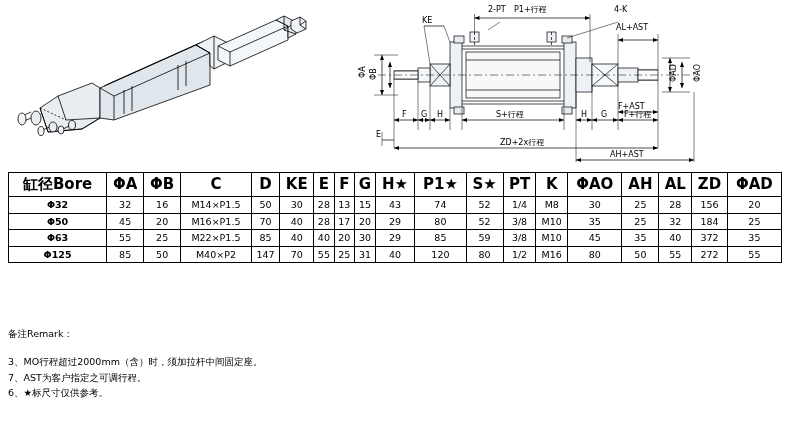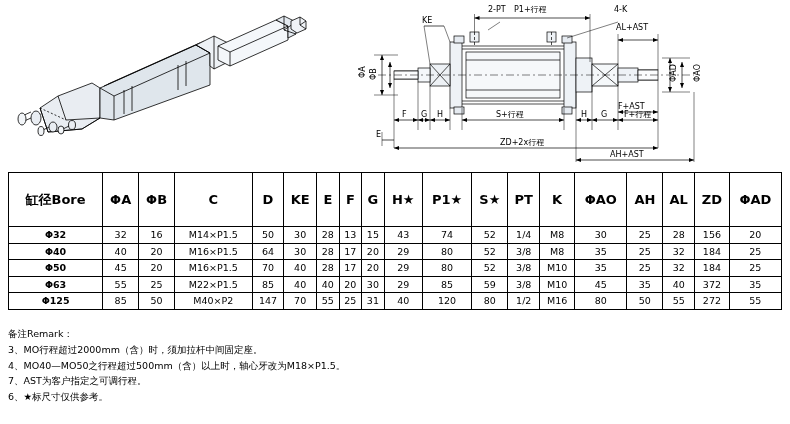--- a/index.html
+++ b/index.html
@@ -28,37 +28,37 @@
   table.spec th, table.spec td{
     border:1px solid #000;
     text-align:center;
     vertical-align:middle;
     padding:3px 1px;
     font-weight:normal;
     white-space:nowrap;
   }
   table.spec thead th{
     font-weight:bold;
-    font-size:13px;
-    padding:20px 1px;
+    font-size:15px;
+    padding:4px 1px;
   }
   table.spec td:first-child, table.spec thead th:first-child{
     font-weight:bold;
   }
 
   
   .remarks{
     position:absolute;
     left:8px;
     top:326px;
     width:760px;
     font-size:9.5px;
     line-height:1.62;
   }
-  .remarks .rk-title{margin-bottom:1px;}
+  .remarks .rk-title{margin-bottom:13px;}
   .remarks .rk-line{white-space:nowrap;}
 
   text{font-family:"DejaVu Sans","Liberation Sans",sans-serif;}
 </style>
 </head>
 <body>
 
 <div class="stage">
 
   <div class="drawings">
@@ -336,41 +336,20 @@
           <td>43</td>
           <td>74</td>
           <td>52</td>
           <td>1/4</td>
           <td>M8</td>
           <td>30</td>
           <td>25</td>
           <td>28</td>
           <td>156</td>
           <td>20</td>
-        </tr>
-        <tr>
-          <td>Φ40</td>
-          <td>40</td>
-          <td>20</td>
-          <td>M16×P1.5</td>
-          <td>64</td>
-          <td>30</td>
-          <td>28</td>
-          <td>17</td>
-          <td>20</td>
-          <td>29</td>
-          <td>80</td>
-          <td>52</td>
-          <td>3/8</td>
-          <td>M8</td>
-          <td>35</td>
-          <td>25</td>
-          <td>32</td>
-          <td>184</td>
-          <td>25</td>
         </tr>
         <tr>
           <td>Φ50</td>
           <td>45</td>
           <td>20</td>
           <td>M16×P1.5</td>
           <td>70</td>
           <td>40</td>
           <td>28</td>
           <td>17</td>
@@ -428,18 +407,17 @@
           <td>272</td>
           <td>55</td>
         </tr>
       </tbody>
     </table>
   </div>
 
   <div class="remarks">
     <div class="rk-title">备注Remark：</div>
     <div class="rk-line">3、MO行程超过2000mm（含）时，须加拉杆中间固定座。</div>
-    <div class="rk-line">4、MO40—MO50之行程超过500mm（含）以上时，轴心牙改为M18×P1.5。</div>
     <div class="rk-line">7、AST为客户指定之可调行程。</div>
     <div class="rk-line">6、★标尺寸仅供参考。</div>
   </div>
 
 </div>
 
 </body></html>

